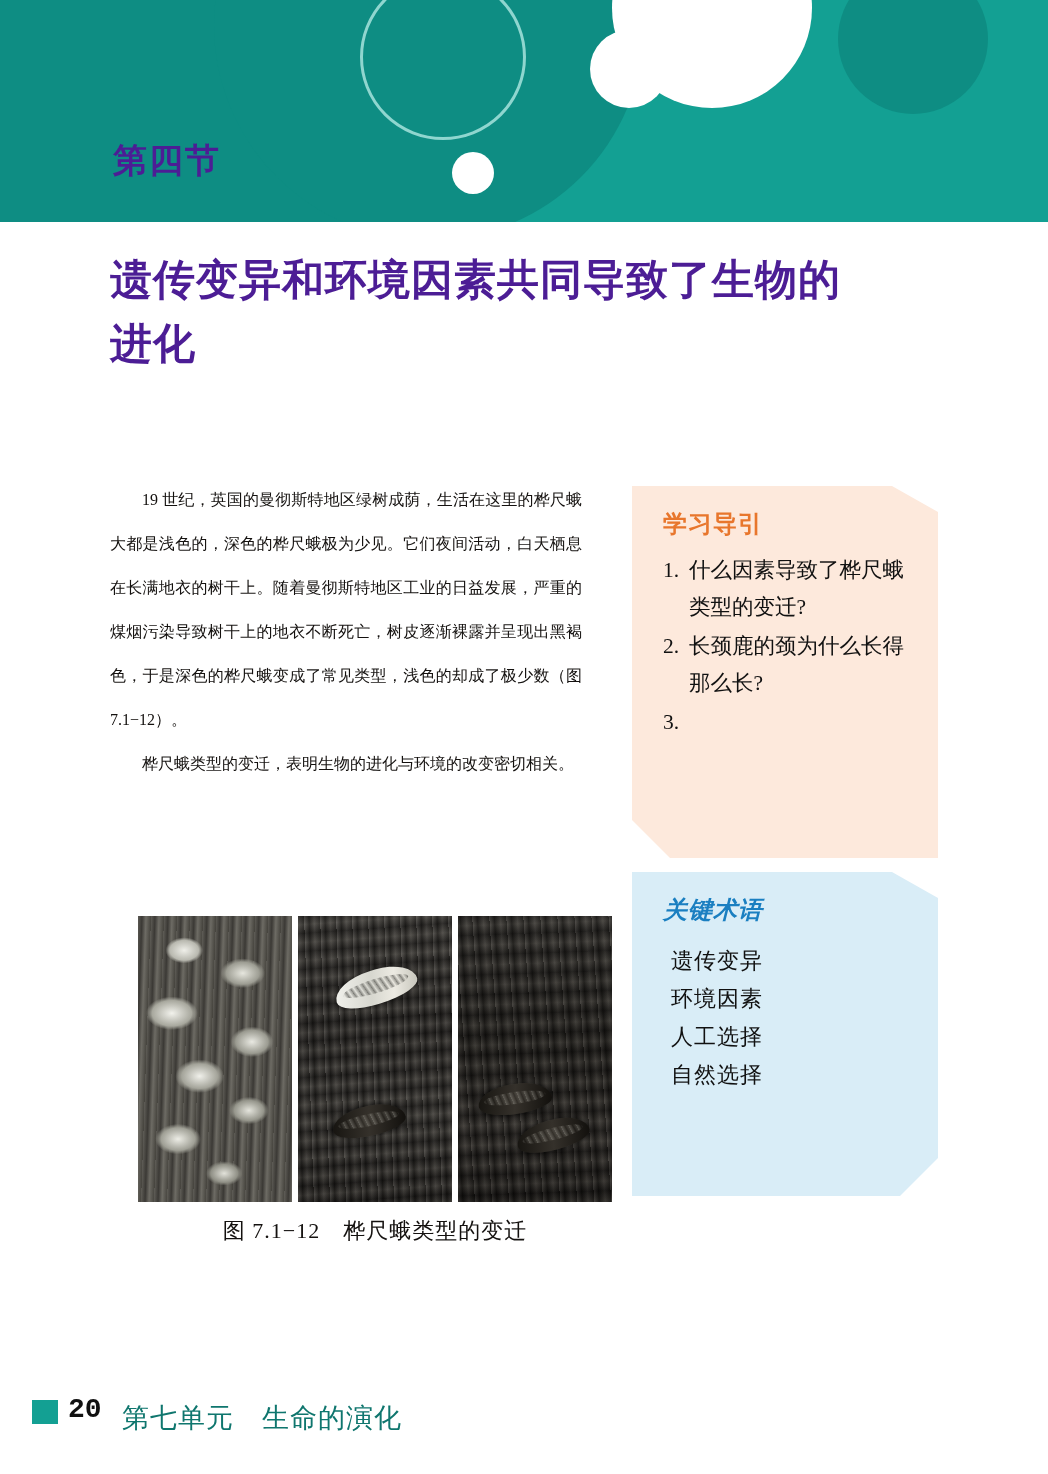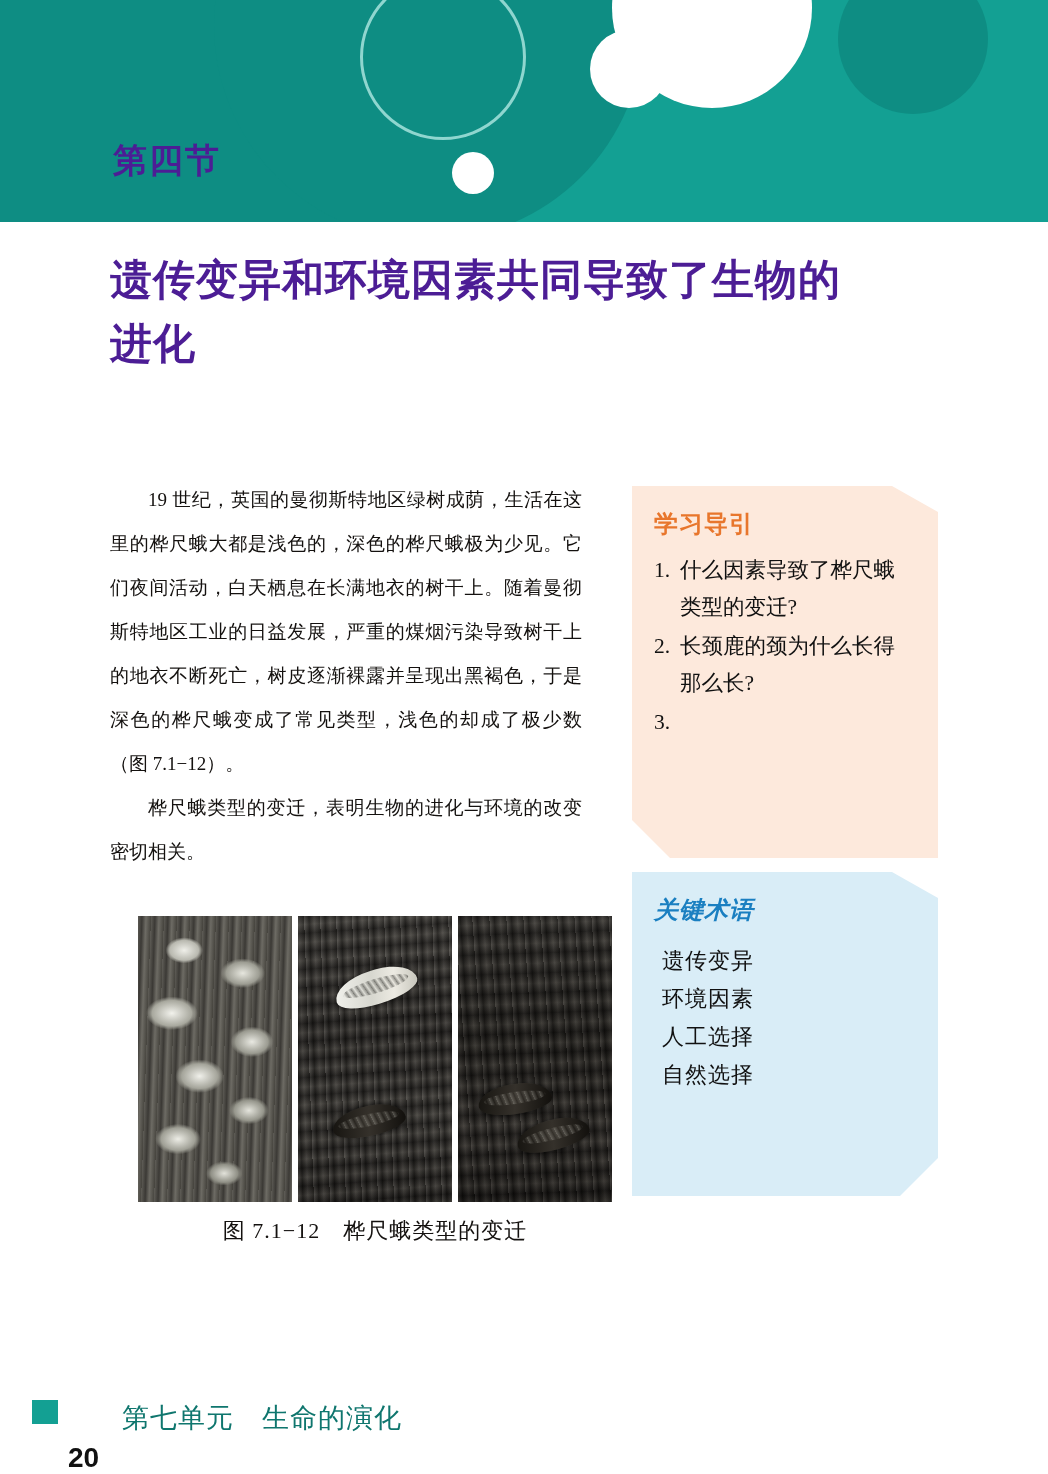--- a/index.html
+++ b/index.html
@@ -77,21 +77,21 @@
     color: #4c1d95;
     letter-spacing: 1px;
   }
 
   
   #body-column {
     position: absolute;
     left: 110px;
     top: 478px;
     width: 472px;
-    font-size: 19px;
+    font-size: 16px;
     line-height: 44px;
     color: #14110f;
     text-align: justify;
   }
   #body-column p {
     margin: 0;
     text-indent: 2em;
   }
 
   
@@ -193,21 +193,21 @@
     position: absolute;
     left: 632px;
     top: 486px;
     width: 306px;
     height: 372px;
     background: #fde9dc;
     clip-path: polygon(0 0, 100% 0, 100% 100%, 38px 100%, 0 calc(100% - 38px));
   }
   .box-inner {
     position: absolute;
-    left: 0; top: 0;
+    left: 9px; top: 0;
     width: 100%;
     height: 100%;
     box-sizing: border-box;
     padding: 22px 24px 18px 22px;
   }
   #guide-title {
     font-family: "Liberation Sans", sans-serif;
     font-weight: bold;
     font-size: 24px;
     color: #e8762c;
@@ -286,25 +286,24 @@
     left: 32px;
     top: 6px;
     width: 26px;
     height: 24px;
     background: #13a093;
   }
   #page-number {
     position: absolute;
     left: 68px;
     top: 0px;
-    font-family: Liberation Sans, sans-serif;
+    font-family: Liberation Mono, monospace;
     font-weight: bold;
     font-size: 28px;
     color: #111111;
-    margin-top: 48px;
   }
   #footer-text {
     position: absolute;
     left: 122px;
     top: 6px;
     font-family: "Liberation Sans", sans-serif;
     font-size: 27px;
     color: #0f766e;
     letter-spacing: 1px;
   }

